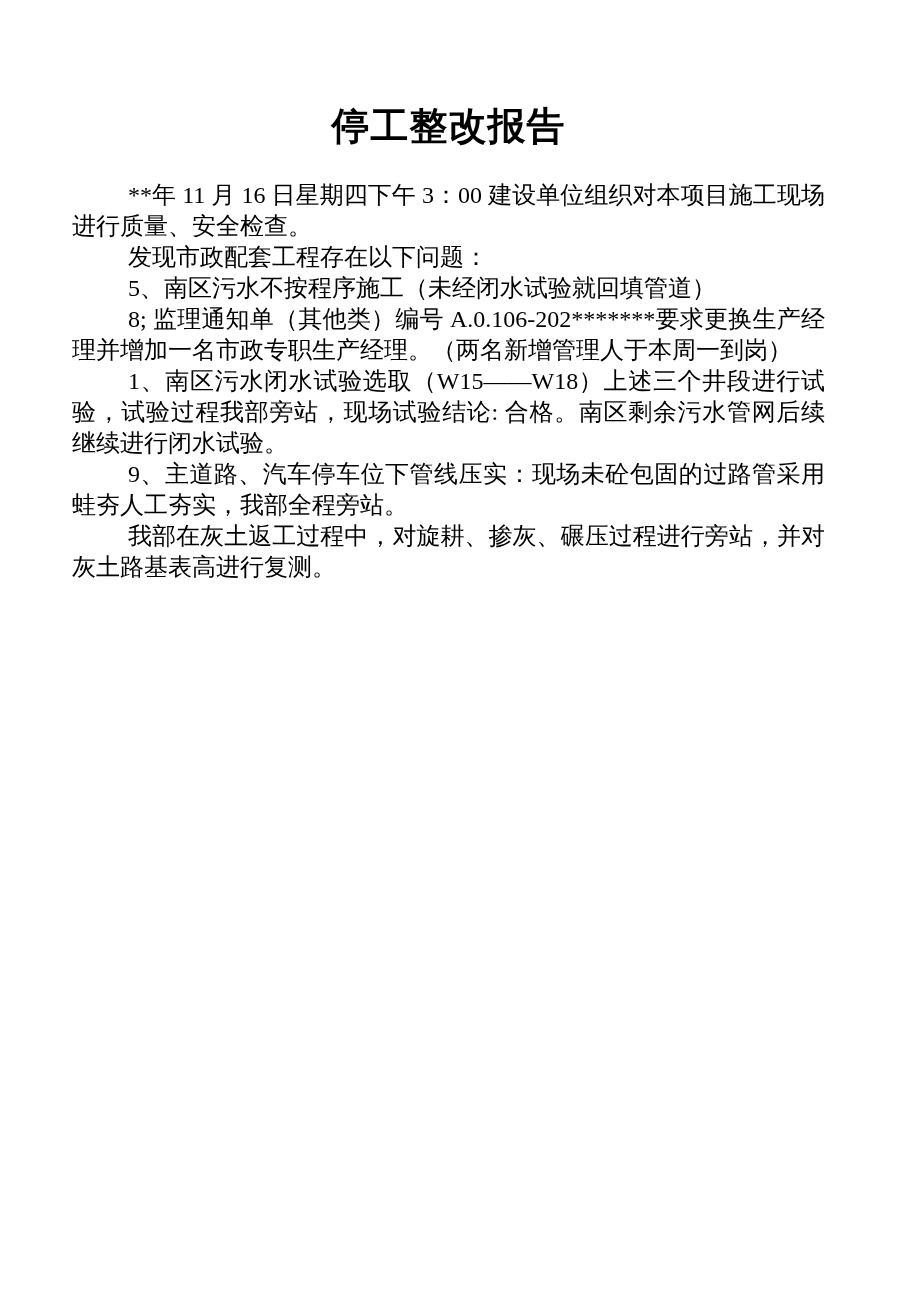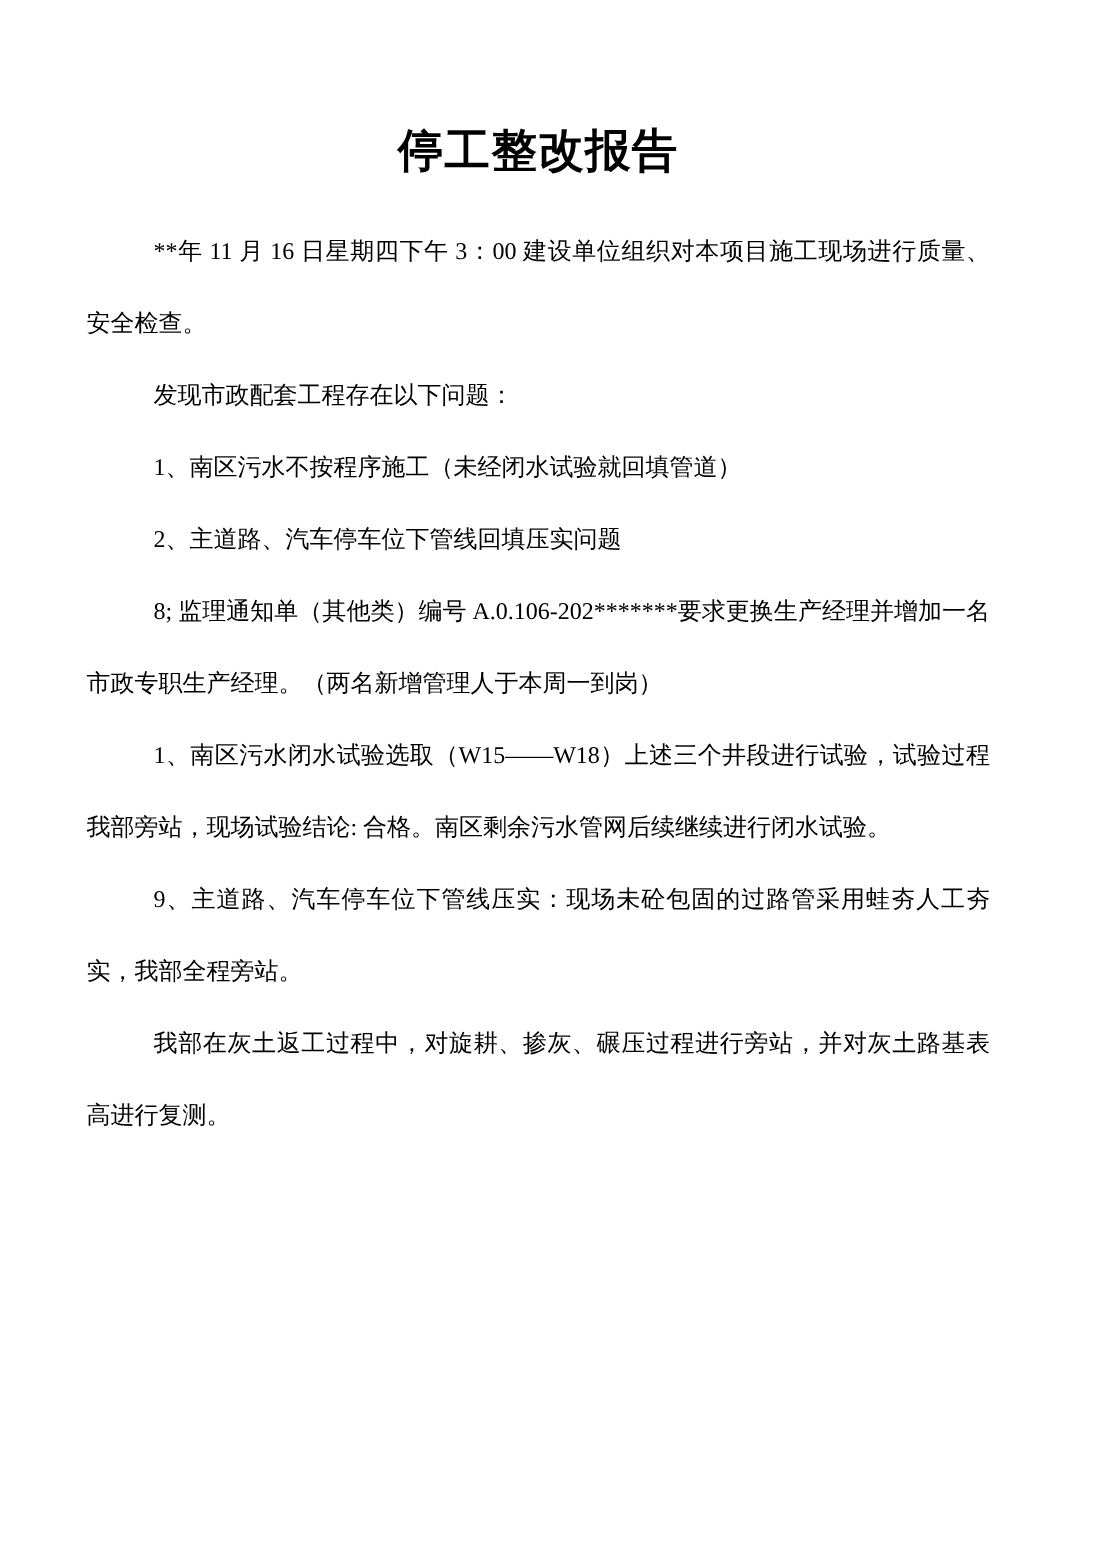--- a/index.html
+++ b/index.html
@@ -22,35 +22,34 @@
   .title {
     margin: 0 0 28px 0;
     font-size: 38px;
     font-weight: 700;
     line-height: 52px;
     text-align: center;
     letter-spacing: 1px;
   }
   .body .para {
     margin: 0;
-    font-size: 20px;
-    line-height: 60px;
+    font-size: 24px;
+    line-height: 31px;
     text-indent: 56px;
     text-align: justify;
     word-break: break-all;
   }
 </style>
 </head>
 <body>
 
 <div class="page">
   <h1 class="title">停工整改报告</h1>
   <div class="body">
       <p class="para">**年 11 月 16 日星期四下午 3：00 建设单位组织对本项目施工现场进行质量、安全检查。</p>
       <p class="para">发现市政配套工程存在以下问题：</p>
-      <p class="para">1、南区污水不按程序施工（未经闭水试验就回填管道）</p>
-      <p class="para">2、主道路、汽车停车位下管线回填压实问题</p>
+      <p class="para">5、南区污水不按程序施工（未经闭水试验就回填管道）</p>
       <p class="para">8; 监理通知单（其他类）编号 A.0.106-202*******要求更换生产经理并增加一名市政专职生产经理。（两名新增管理人于本周一到岗）</p>
       <p class="para">1、南区污水闭水试验选取（W15——W18）上述三个井段进行试验，试验过程我部旁站，现场试验结论: 合格。南区剩余污水管网后续继续进行闭水试验。</p>
       <p class="para">9、主道路、汽车停车位下管线压实：现场未砼包固的过路管采用蛙夯人工夯实，我部全程旁站。</p>
       <p class="para">我部在灰土返工过程中，对旋耕、掺灰、碾压过程进行旁站，并对灰土路基表高进行复测。</p>
     </div>
 </div>
 
 </body></html>

